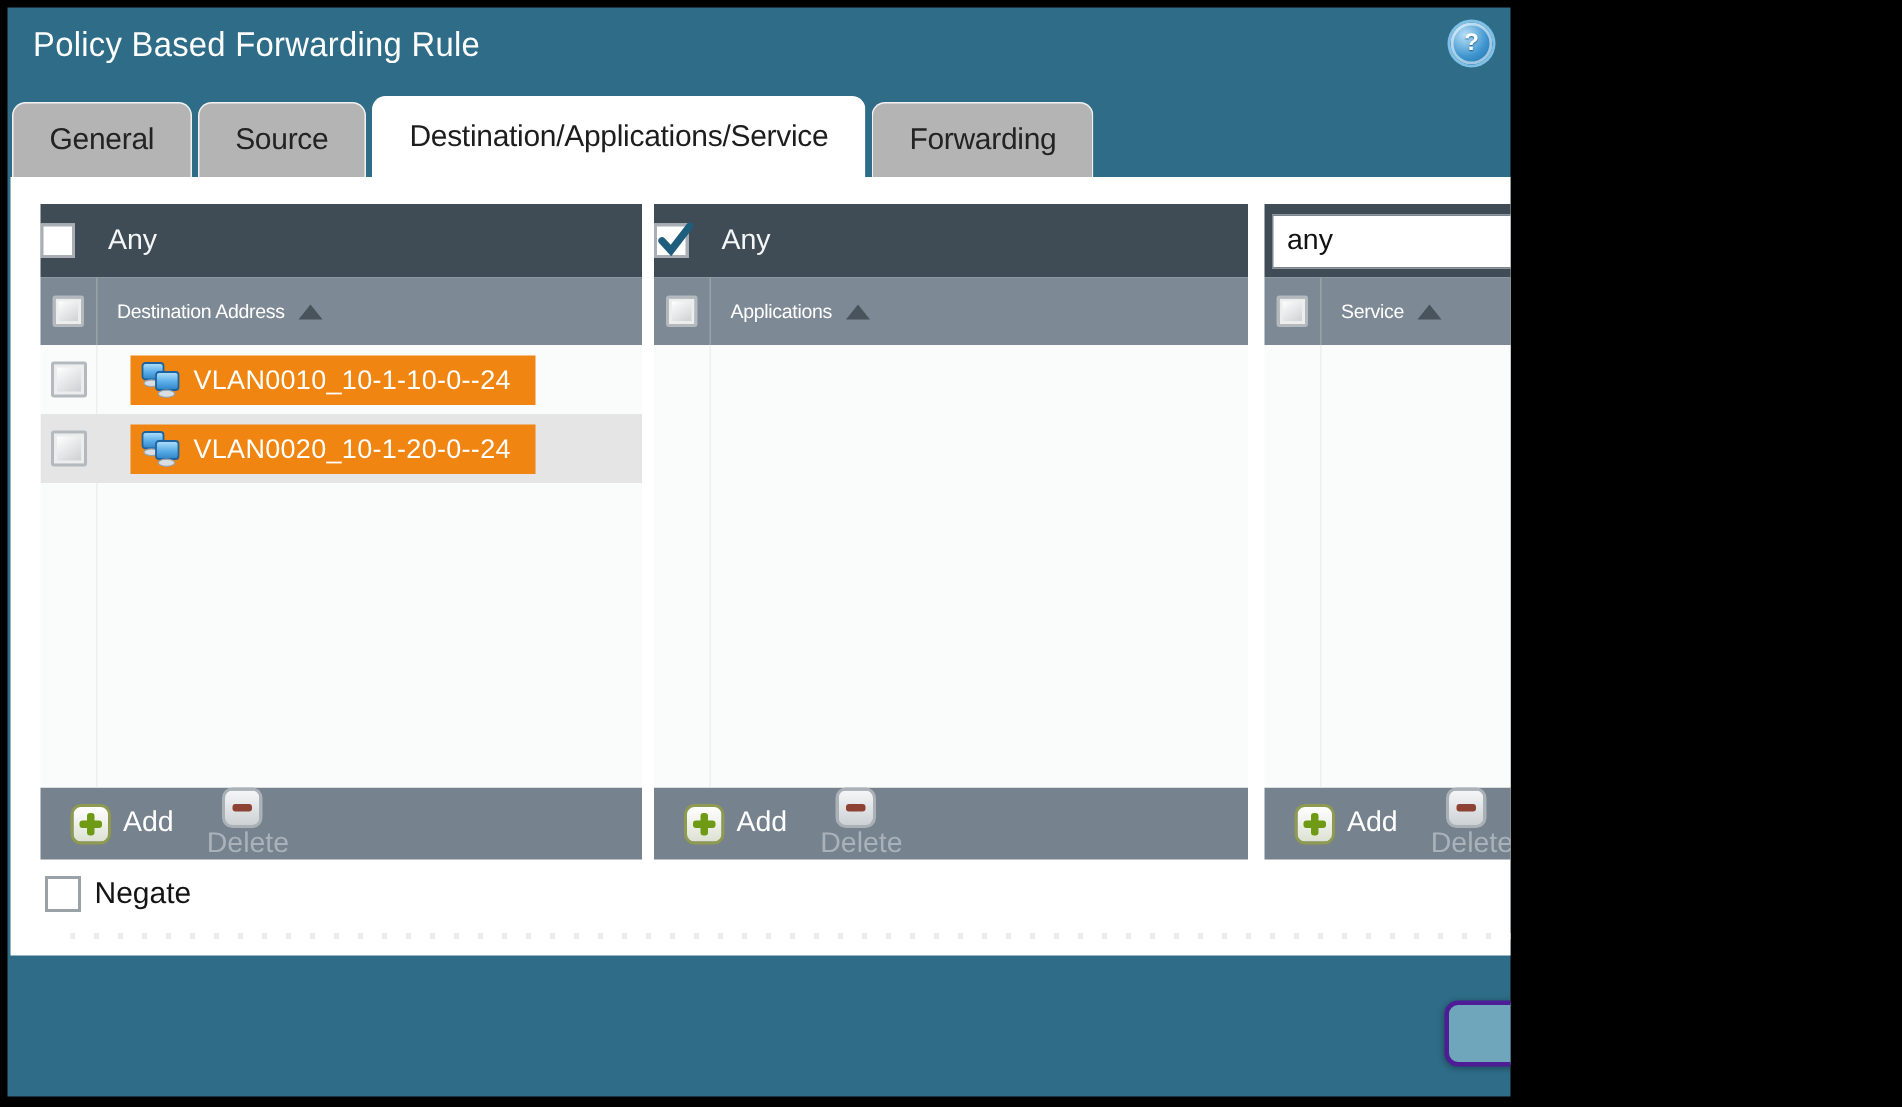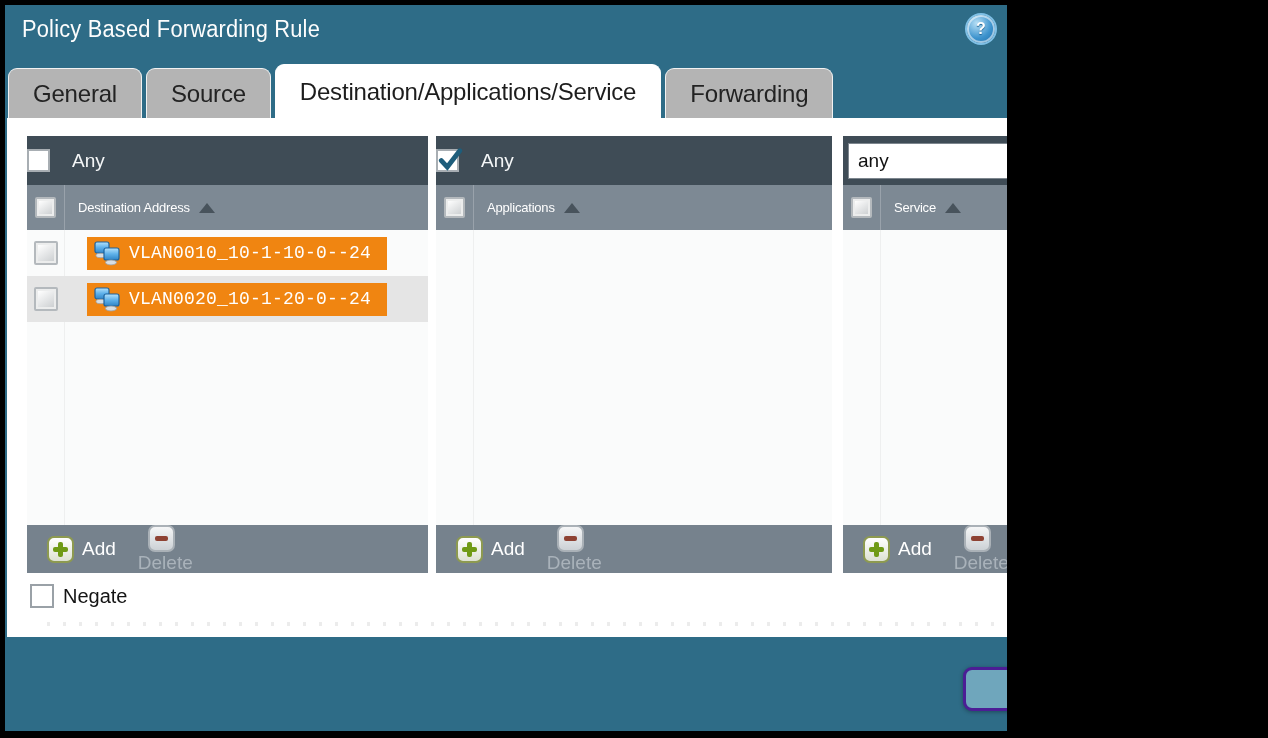--- a/index.html
+++ b/index.html
@@ -17,21 +17,21 @@
     position:absolute;right:12px;top:10px;width:28px;height:28px;border-radius:50%;
     background:radial-gradient(circle at 35% 30%, #b8e0f6, #3d93cd 55%, #1a6aa6);
     box-shadow:0 0 0 2px #7fc0e6, inset 0 0 0 2px rgba(255,255,255,.55);
     display:flex;align-items:center;justify-content:center;cursor:pointer;
   }
   .help-btn span{color:#fff;font-weight:bold;font-size:16px;line-height:1;text-shadow:0 1px 1px #155d8f;}
   
   .tabs{position:absolute;left:3px;top:59px;height:54px;display:flex;align-items:flex-end;gap:4px;}
   .tab{
     height:50px;box-sizing:border-box;padding:0 24px;display:flex;align-items:center;
-    background:#b4b4b4;color:#232323;font-size:24px;letter-spacing:-.2px;
+    background:#b4b4b4;color:#232323;font-size:20px;letter-spacing:-.2px;
     border:1px solid #f2f2f2;border-bottom:none;border-radius:9px 9px 0 0;cursor:pointer;white-space:nowrap;
   }
   .tab.active{height:54px;background:#fff;border-color:#fff;color:#1d1d1d;}
   
   .panel{position:absolute;left:2px;top:113px;width:1254px;height:519px;background:#fff;}
   .col{position:absolute;top:18px;height:437px;display:flex;flex-direction:column;}
   .col.c1{left:20px;width:401px;}
   .col.c2{left:429px;width:396px;}
   .col.c3{left:836px;width:399px;}
   .any-bar{height:49px;flex:0 0 49px;background:#3f4c56;display:flex;align-items:center;box-sizing:border-box;}
@@ -47,21 +47,21 @@
     border:2px solid #b4b9bd;box-shadow:inset 0 0 0 2px #eceded;
   }
   .cb-row{width:24px;height:24px;}
   .col-header{height:45px;flex:0 0 45px;background:#7d8994;display:flex;align-items:center;padding-left:8px;box-sizing:border-box;}
   .vsep{width:1px;align-self:stretch;background:#99a2ab;margin-left:8px;}
   .col-header .hdr-label{color:#fff;font-size:13px;margin-left:13px;letter-spacing:-.2px;cursor:pointer;}
   .sort-asc{
     width:0;height:0;margin-left:9px;cursor:pointer;
     border-left:8px solid transparent;border-right:8px solid transparent;border-bottom:10px solid #48535c;
   }
-  .col-body{flex:1 1 auto;background:#fafbfb;position:relative;overflow:hidden;font-family:Liberation Mono, monospace;}
+  .col-body{flex:1 1 auto;background:#fafbfb;position:relative;overflow:hidden;}
   .col-body::before{content:"";position:absolute;left:37px;top:0;bottom:0;width:1px;background:#eeefef;}
   .lrow{height:46px;display:flex;align-items:center;padding-left:7px;box-sizing:border-box;position:relative;}
   .lrow.alt{background:#e5e5e5;}
   .entry{
     margin-left:29px;height:33px;background:#f08511;display:inline-flex;align-items:center;
     padding:0 16px 0 6px;gap:8px;cursor:pointer;
   }
   .entry .etext{color:#fff;font-size:18px;letter-spacing:.2px;white-space:nowrap;}
   .entry svg{width:28px;height:26px;flex:0 0 auto;}
   .col-footer{height:48px;flex:0 0 48px;background:#76828d;display:flex;align-items:center;padding-left:20px;box-sizing:border-box;}

